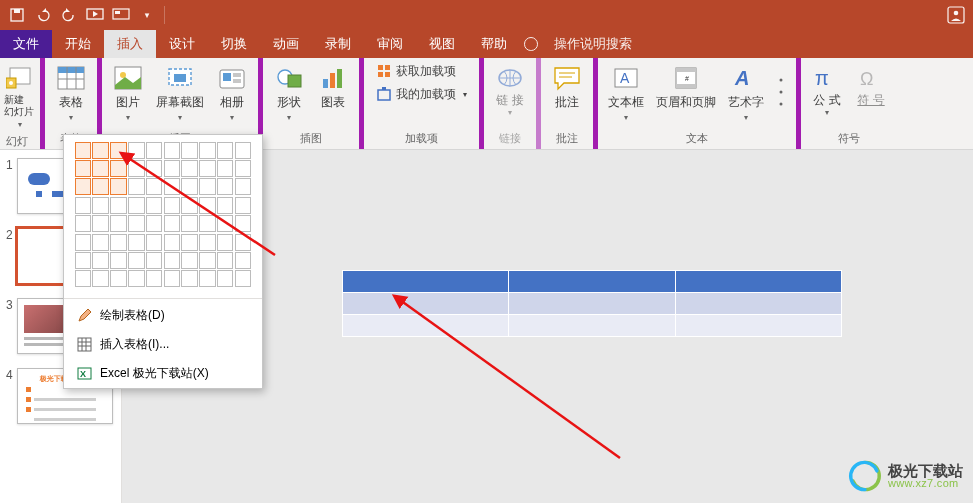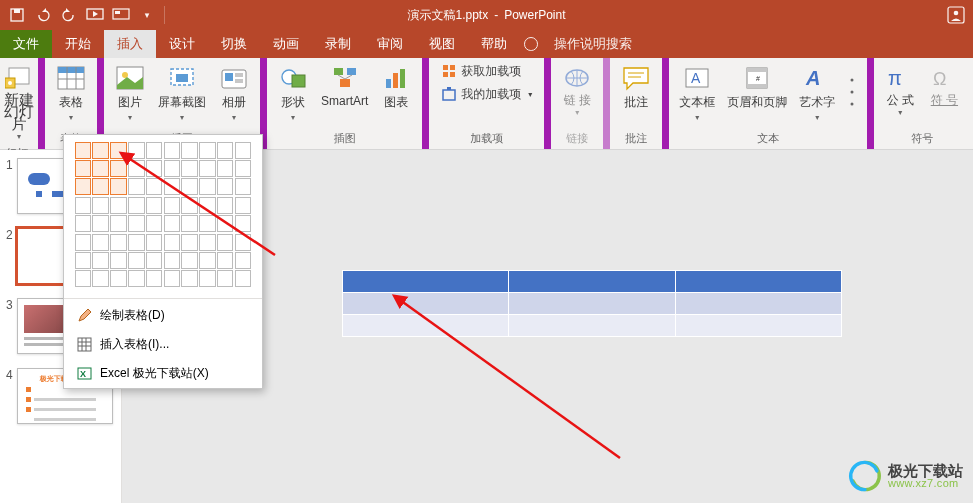--- a/index.html
+++ b/index.html
@@ -9,28 +9,28 @@
   .titlebar { height: 30px; background: #b7472a; display: flex; align-items: center; color: #fff; font-size: 12px; }
   .qat { display: flex; align-items: center; gap: 8px; padding: 0 8px; }
   .qat-icon { width: 18px; height: 18px; display: flex; align-items: center; justify-content: center; opacity: 0.95; }
   .qat-sep { width: 1px; height: 18px; background: rgba(255,255,255,0.25); }
   .title-center { position: absolute; left: 50%; transform: translateX(-50%); display: flex; gap: 6px; align-items: center; }
   .title-right { margin-left: auto; display: flex; align-items: center; padding-right: 8px; }
 
   
   .menubar { height: 28px; background: #b7472a; display: flex; align-items: stretch; color: #fff; font-size: 13px; }
   .menu-tab { padding: 0 13px; display: flex; align-items: center; cursor: pointer; }
-  .menu-tab.file { background: #4d7c0f; }
+  .menu-tab.file { background: #4c1d95; }
   .menu-tab.active { background: #e5e5e5; color: #b7472a; }
   .tell-me { display: flex; align-items: center; gap: 16px; margin-left: 4px; opacity: 0.9; }
   .bulb { width: 14px; height: 14px; border: 1.4px solid #fff; border-radius: 50% 50% 48% 48%; position: relative; }
 
   
   .ribbon { height: 92px; background: #f3f2f1; border-bottom: 1px solid #d6d6d6; display: flex; align-items: stretch; font-size: 12px; color: #444; }
-  .rgroup { display: flex; flex-direction: column; align-items: center; justify-content: space-between; padding: 3px 6px 1px; border-right: 7px solid #a21caf; }
+  .rgroup { display: flex; flex-direction: column; align-items: center; justify-content: space-between; padding: 3px 6px 1px; border-right: 5px solid #a21caf; }
   .rgroup .controls { display: flex; gap: 4px; align-items: flex-start; }
   .rgroup .glabel { font-size: 11px; color: #666; padding: 2px 0; }
   .rbtn { display: flex; flex-direction: column; align-items: center; gap: 2px; padding: 2px 3px; cursor: pointer; border: 1px solid transparent; }
   .rbtn .ic { width: 32px; height: 28px; display: flex; align-items: center; justify-content: center; }
   .rbtn .lb { font-size: 12px; color: #3b3b3b; white-space: nowrap; }
   .rbtn .caret { font-size: 8px; color: #666; }
   .stack { display: flex; flex-direction: column; gap: 2px; }
   .mini { display: flex; align-items: center; gap: 4px; padding: 1px 5px; font-size: 12px; cursor: pointer; border: 1px solid transparent; }
   .mini .mic { width: 16px; height: 16px; display:flex; align-items:center; justify-content:center; }
   .disabled { opacity: 0.55; }
@@ -116,25 +116,20 @@
         </svg>
       </span>
     <span class="qat-icon">
         <svg width="18" height="14">
           <rect x="1" y="1" width="16" height="10" fill="none" stroke="#fff" stroke-width="1.2"></rect>
           <rect x="3" y="3" width="5" height="3" fill="#fff"></rect>
         </svg>
       </span>
     <span class="qat-icon" style="font-size:9px;">▾</span>
     <span class="qat-sep"></span>
-  </div>
-  <div class="title-center">
-    <span>演示文稿1.pptx</span>
-    <span>-</span>
-    <span>PowerPoint</span>
   </div>
   <div class="title-right">
     <span class="qat-icon">
         <svg width="18" height="18">
           <rect x="1" y="1" width="16" height="16" rx="2" fill="none" stroke="#fff" stroke-width="1.2"></rect>
           <circle cx="9" cy="7" r="2.3" fill="#fff"></circle>
           <path d="M4 15 Q9 10 14 15" fill="#fff"></path>
         </svg>
       </span>
   </div>
@@ -161,21 +156,21 @@
 
   <div class="rgroup" style="width:45px;">
     <div class="rbtn" style="width:40px;">
       <span class="ic">
           <svg width="28" height="24">
             <rect x="4" y="2" width="20" height="16" fill="#fff" stroke="#9a9a9a"></rect>
             <rect x="0" y="12" width="10" height="10" fill="#f2c94c" stroke="#c79a00"></rect>
             <circle cx="5" cy="17" r="2" fill="#fff"></circle>
           </svg>
         </span>
-      <span class="lb" style="font-size:15px;white-space:normal;line-height:12px;text-align:center;">新建
+      <span class="lb" style="font-size:10px;white-space:normal;line-height:12px;">新建
 幻灯片</span>
       <span class="caret">▾</span>
     </div>
     <div class="glabel">幻灯片</div>
   </div>
 
   <div class="rgroup">
     <div class="rbtn">
       <span class="ic">
           <svg width="30" height="26">
@@ -235,32 +230,20 @@
     <div class="controls">
       <div class="rbtn">
         <span class="ic">
             <svg width="30" height="26">
               <circle cx="11" cy="12" r="7" fill="#fff" stroke="#5b9bd5" stroke-width="1.4"></circle>
               <rect x="14" y="10" width="13" height="12" fill="#70ad47" stroke="#548235"></rect>
             </svg>
           </span>
         <span class="lb">形状</span>
         <span class="caret">▾</span>
-      </div>
-      <div class="rbtn">
-        <span class="ic">
-            <svg width="30" height="26">
-              <rect x="4" y="3" width="9" height="7" fill="#70ad47"></rect>
-              <rect x="17" y="3" width="9" height="7" fill="#5b9bd5"></rect>
-              <rect x="10" y="14" width="10" height="8" fill="#ed7d31"></rect>
-              <line x1="8" y1="10" x2="15" y2="14" stroke="#999"></line>
-              <line x1="22" y1="10" x2="15" y2="14" stroke="#999"></line>
-            </svg>
-          </span>
-        <span class="lb">SmartArt</span>
       </div>
       <div class="rbtn">
         <span class="ic">
             <svg width="30" height="26">
               <rect x="5" y="14" width="5" height="9" fill="#5b9bd5"></rect>
               <rect x="12" y="8" width="5" height="15" fill="#ed7d31"></rect>
               <rect x="19" y="4" width="5" height="19" fill="#70ad47"></rect>
             </svg>
           </span>
         <span class="lb">图表</span>

